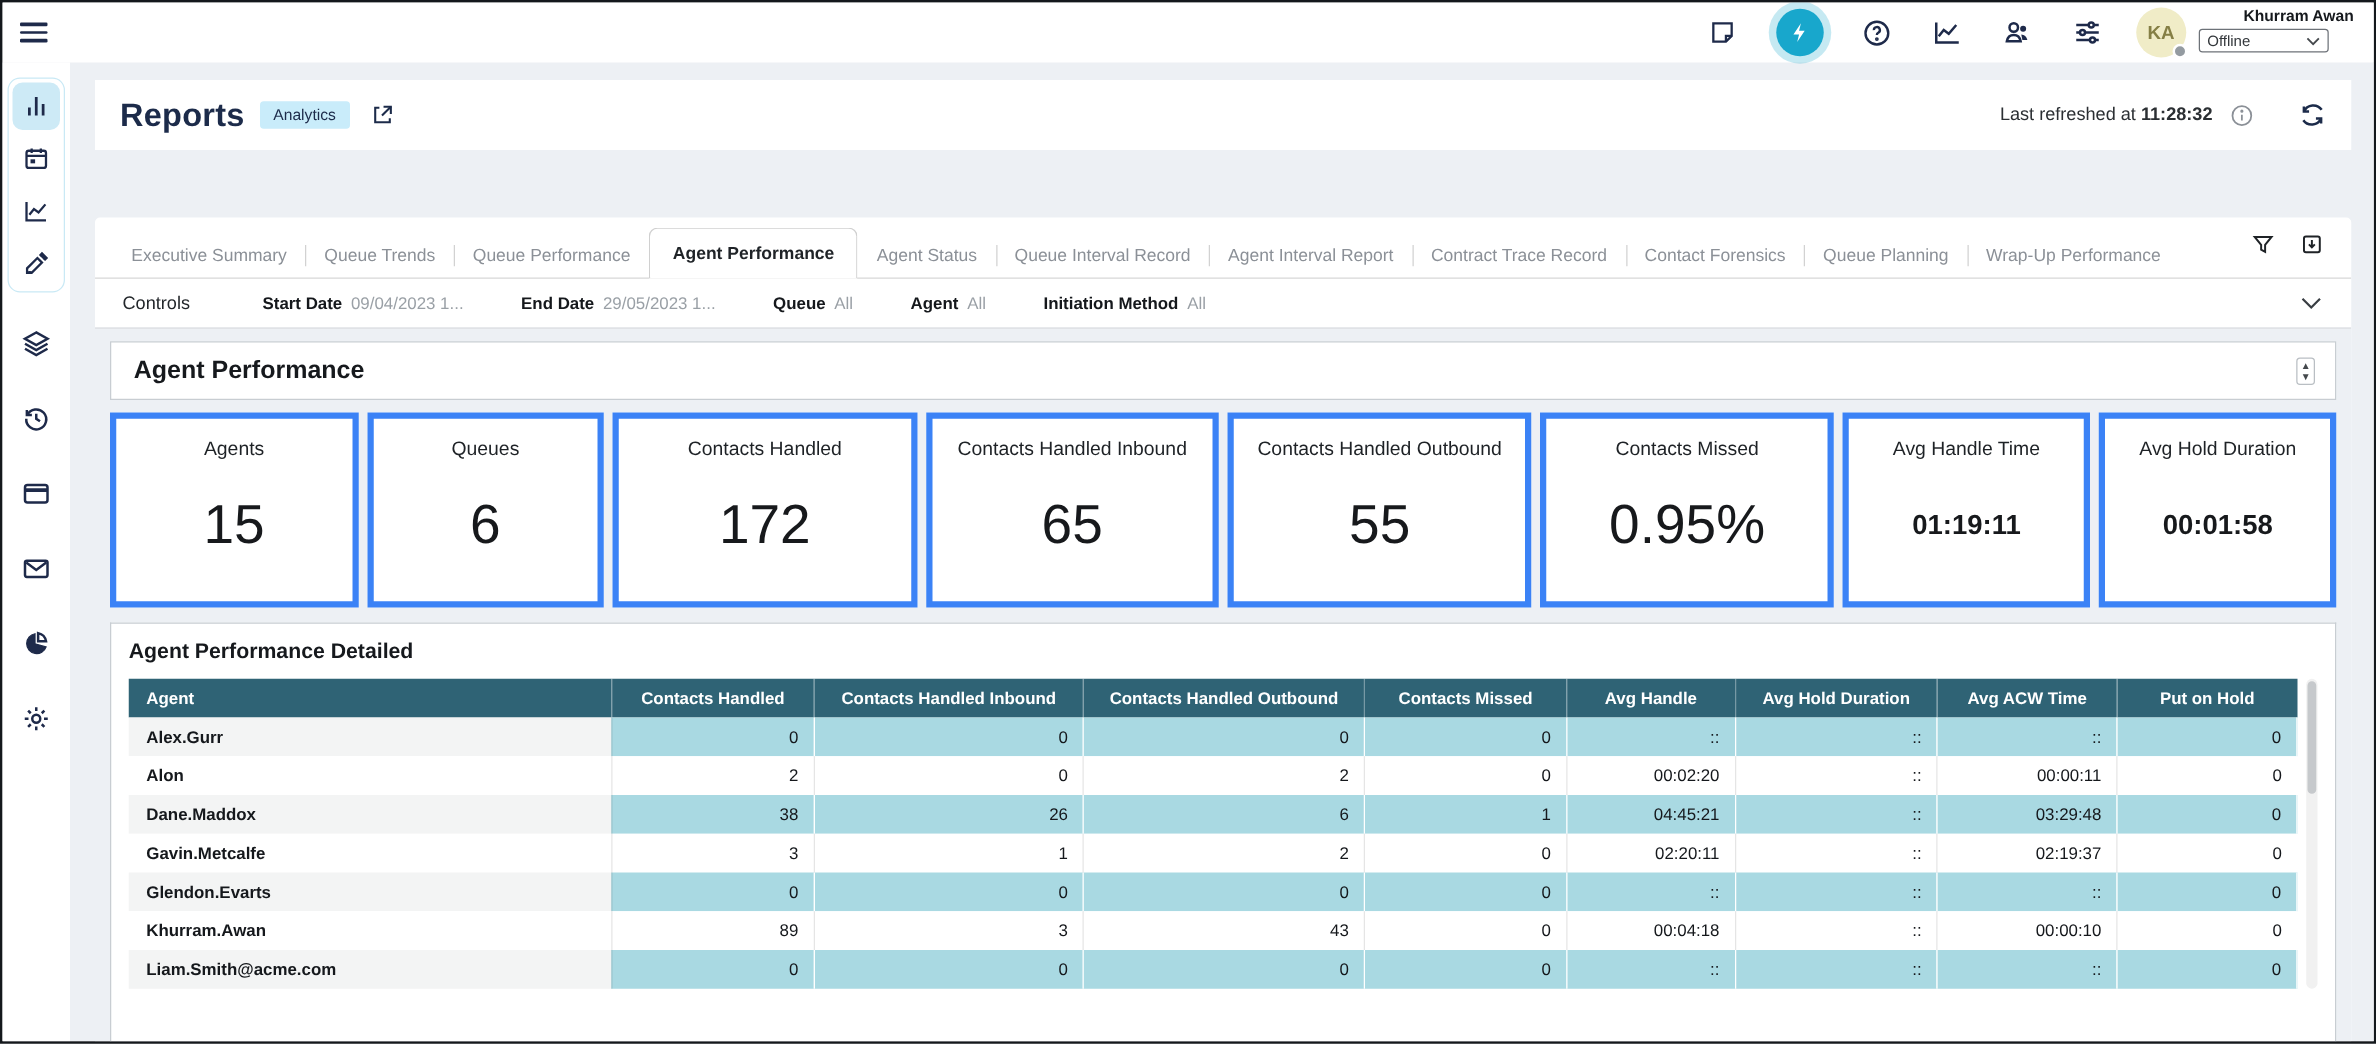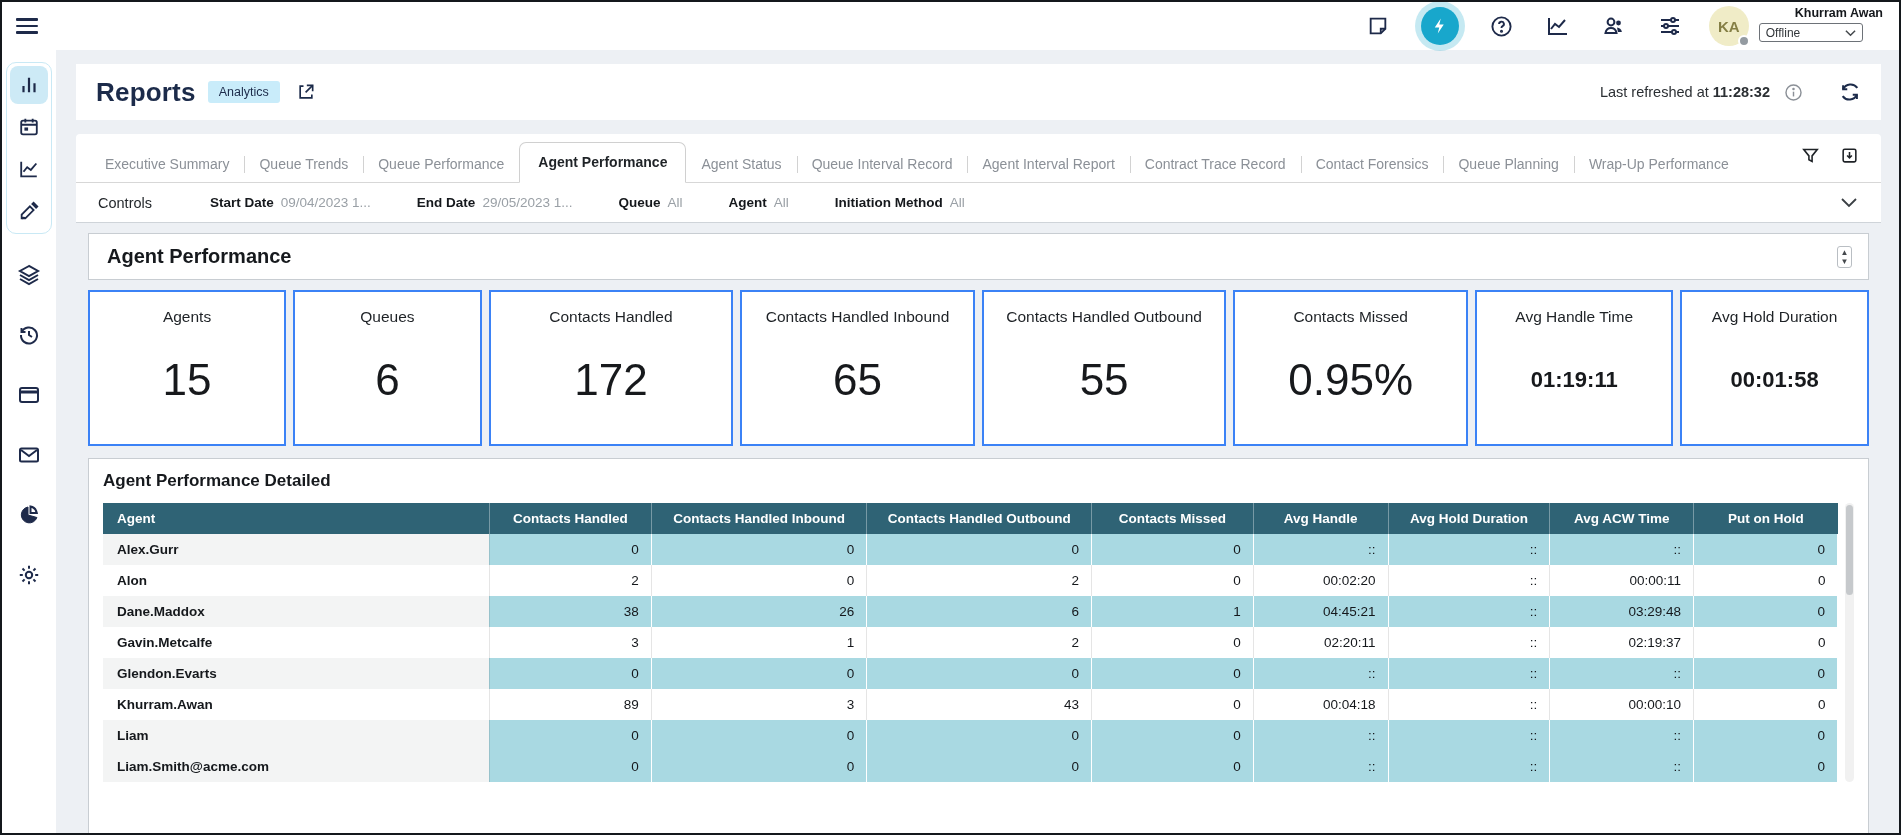--- a/index.html
+++ b/index.html
@@ -31,21 +31,21 @@
 
   
   .shell { display:flex; height:783px; background:#edf0f4; }
   .sidebar { width:54px; background:#fff; display:flex; flex-direction:column; align-items:center; padding-top:12px; flex:none; }
   .icon-group { border:1px solid #c9e9f5; border-radius:10px; padding:3px; display:flex; flex-direction:column; gap:4px; background:#fff; margin-bottom:22px; }
   .side-tile { width:38px; height:38px; border-radius:8px; display:flex; align-items:center; justify-content:center; cursor:pointer; }
   .side-tile.active { background:#cdeaf6; }
   .side-icon { width:38px; height:38px; display:flex; align-items:center; justify-content:center; margin-bottom:22px; cursor:pointer; }
   .sidebar svg { stroke:#1e2a4a; }
 
-  .main { flex:1; min-width:0; display:flex; flex-direction:column; padding:14px 18px 0 20px; }
+  .main { flex:1; min-width:0; display:flex; flex-direction:column; padding:14px 18px 0 20px;gap:40px; }
 
   
   .page-header { background:#fff; height:56px; flex:none; display:flex; align-items:center; padding:0 20px; }
   .page-title { font-size:26px; font-weight:bold; color:#1c2b4a; letter-spacing:0.2px; }
   .badge { background:#c9ecfa; color:#1c2b4a; font-size:12.5px; padding:4px 11px; border-radius:3px; margin-left:12px; font-weight:normal; }
   .ext-link { margin-left:16px; cursor:pointer; }
   .header-right { margin-left:auto; display:flex; align-items:center; gap:14px; }
   .refreshed { font-size:14.5px; color:#2b2f33; }
   .refreshed b { font-weight:bold; }
   .refresh-btn { margin-left:22px; cursor:pointer; }
@@ -70,21 +70,21 @@
   .filter .f-value { color:#9aa0a6; }
   .controls-chevron { margin-left:auto; cursor:pointer; }
 
   
   .content-body { flex:1; min-height:0; background:#edf0f4; padding:10px 12px 0 12px; display:flex; flex-direction:column; }
   .section-header { background:#fff; border:1px solid #c8cdd2; height:47px; flex:none; display:flex; align-items:center; justify-content:space-between; padding:0 16px 0 18px; }
   .section-title { font-size:20px; font-weight:bold; color:#16191d; }
   .spinner { border:1px solid #b9bec3; border-radius:3px; width:15px; display:flex; flex-direction:column; align-items:center; line-height:9px; font-size:8px; color:#44484c; cursor:pointer; padding:1px 0; }
 
   .kpi-row { display:flex; gap:7px; margin-top:10px; flex:none; }
-  .kpi-card { background:#fff; border:2px solid #3b82f6; height:156px; display:flex; flex-direction:column; align-items:center; }
+  .kpi-card { background:#fff; border:5px solid #3b82f6; height:156px; display:flex; flex-direction:column; align-items:center; }
   .kpi-label { margin-top:16px; font-size:15.5px; color:#1e2226; text-align:center; padding:0 6px; }
   .kpi-value-wrap { flex:1; display:flex; align-items:center; justify-content:center; padding-bottom:10px; }
   .kpi-value.num { font-size:44px; color:#17191c; font-weight:normal; }
   .kpi-value.time { font-size:22px; color:#17191c; font-weight:bold; }
 
   .detail-box { background:#fff; border:1px solid #c8cdd2; border-bottom:none; margin-top:12px; flex:none; height:420px; padding:12px 14px 0 14px; }
   .detail-title { font-size:17px; font-weight:bold; color:#16191d; margin-bottom:12px; }
   .detail-flex { display:flex; }
   table.perf { border-collapse:collapse; flex:1; width:calc(100% - 16px); table-layout:fixed; }
   table.perf th { background:#2f6375; color:#fff; font-size:13.5px; font-weight:bold; height:31px; padding:0 12px; text-align:center; border-right:1px solid rgba(255,255,255,0.35); }
@@ -466,31 +466,20 @@
                     <td class="val">89</td>
                     <td class="val">3</td>
                     <td class="val">43</td>
                     <td class="val">0</td>
                     <td class="val">00:04:18</td>
                     <td class="val">::</td>
                     <td class="val">00:00:10</td>
                     <td class="val">0</td>
                   </tr>
                   <tr class="odd">
-                    <td class="agent">Liam</td>
-                    <td class="val">0</td>
-                    <td class="val">0</td>
-                    <td class="val">0</td>
-                    <td class="val">0</td>
-                    <td class="val">::</td>
-                    <td class="val">::</td>
-                    <td class="val">::</td>
-                    <td class="val">0</td>
-                  </tr>
-                  <tr class="odd">
                     <td class="agent">Liam.Smith@acme.com</td>
                     <td class="val">0</td>
                     <td class="val">0</td>
                     <td class="val">0</td>
                     <td class="val">0</td>
                     <td class="val">::</td>
                     <td class="val">::</td>
                     <td class="val">::</td>
                     <td class="val">0</td>
                   </tr>

